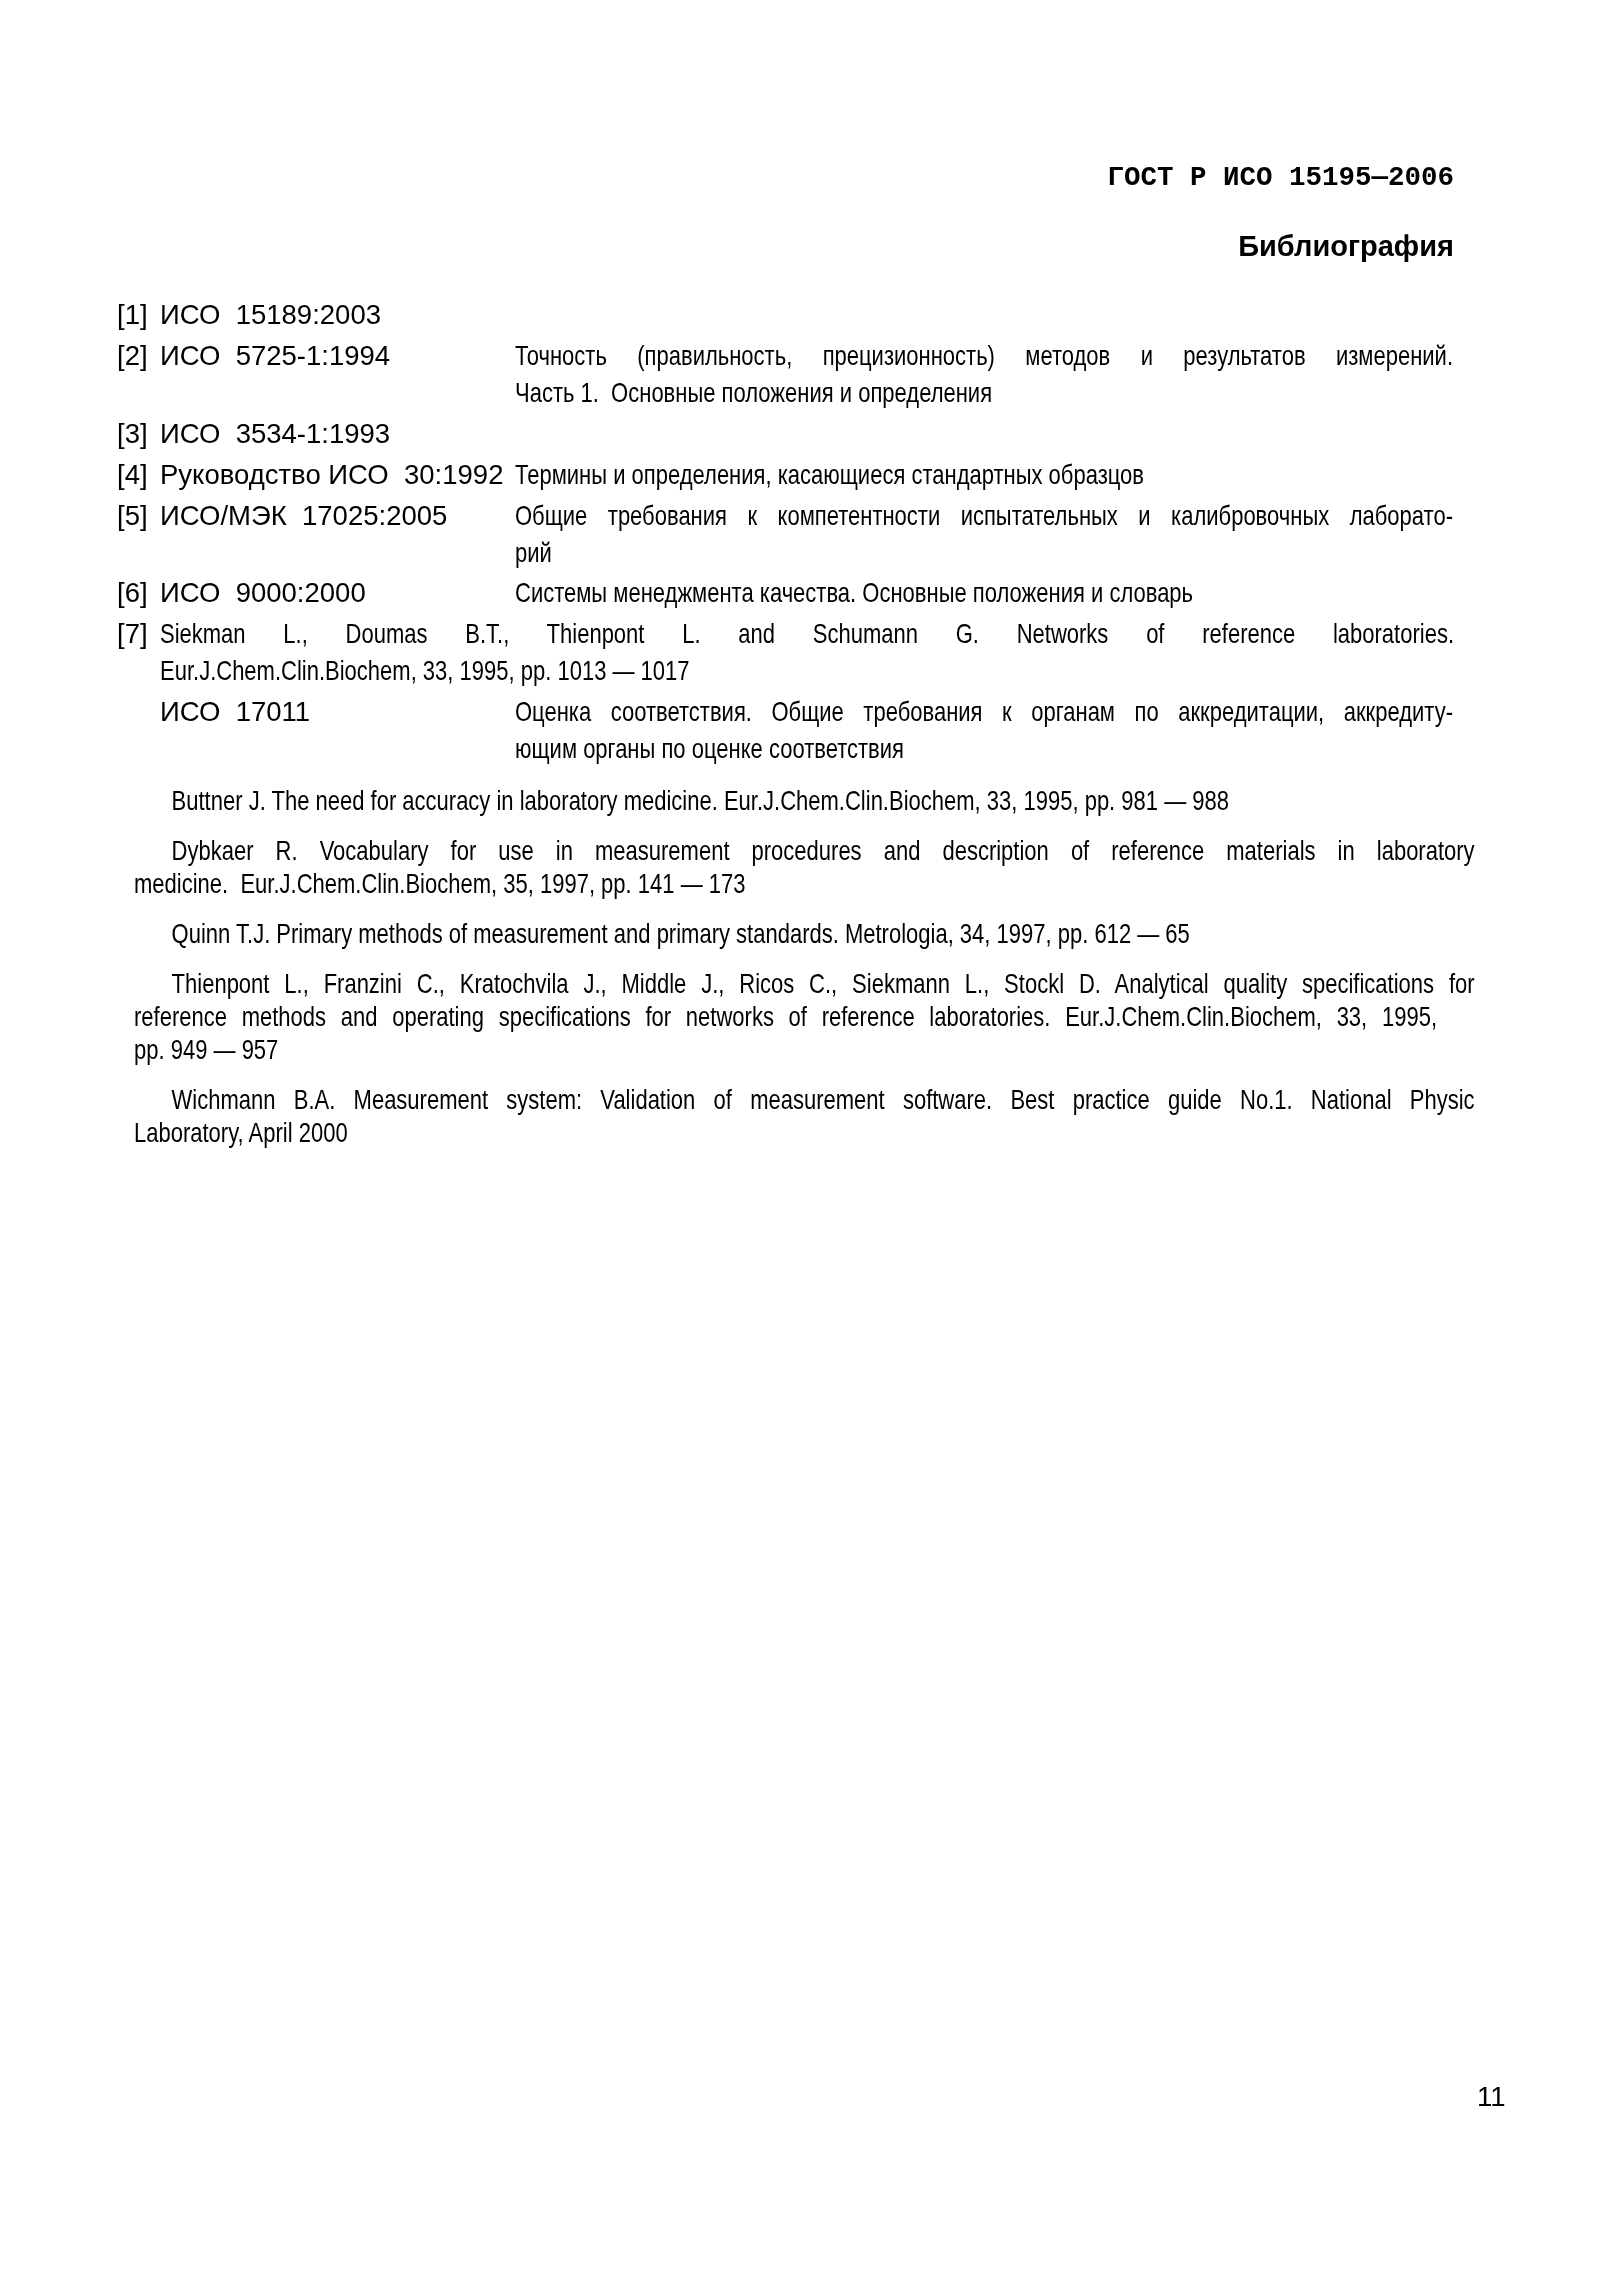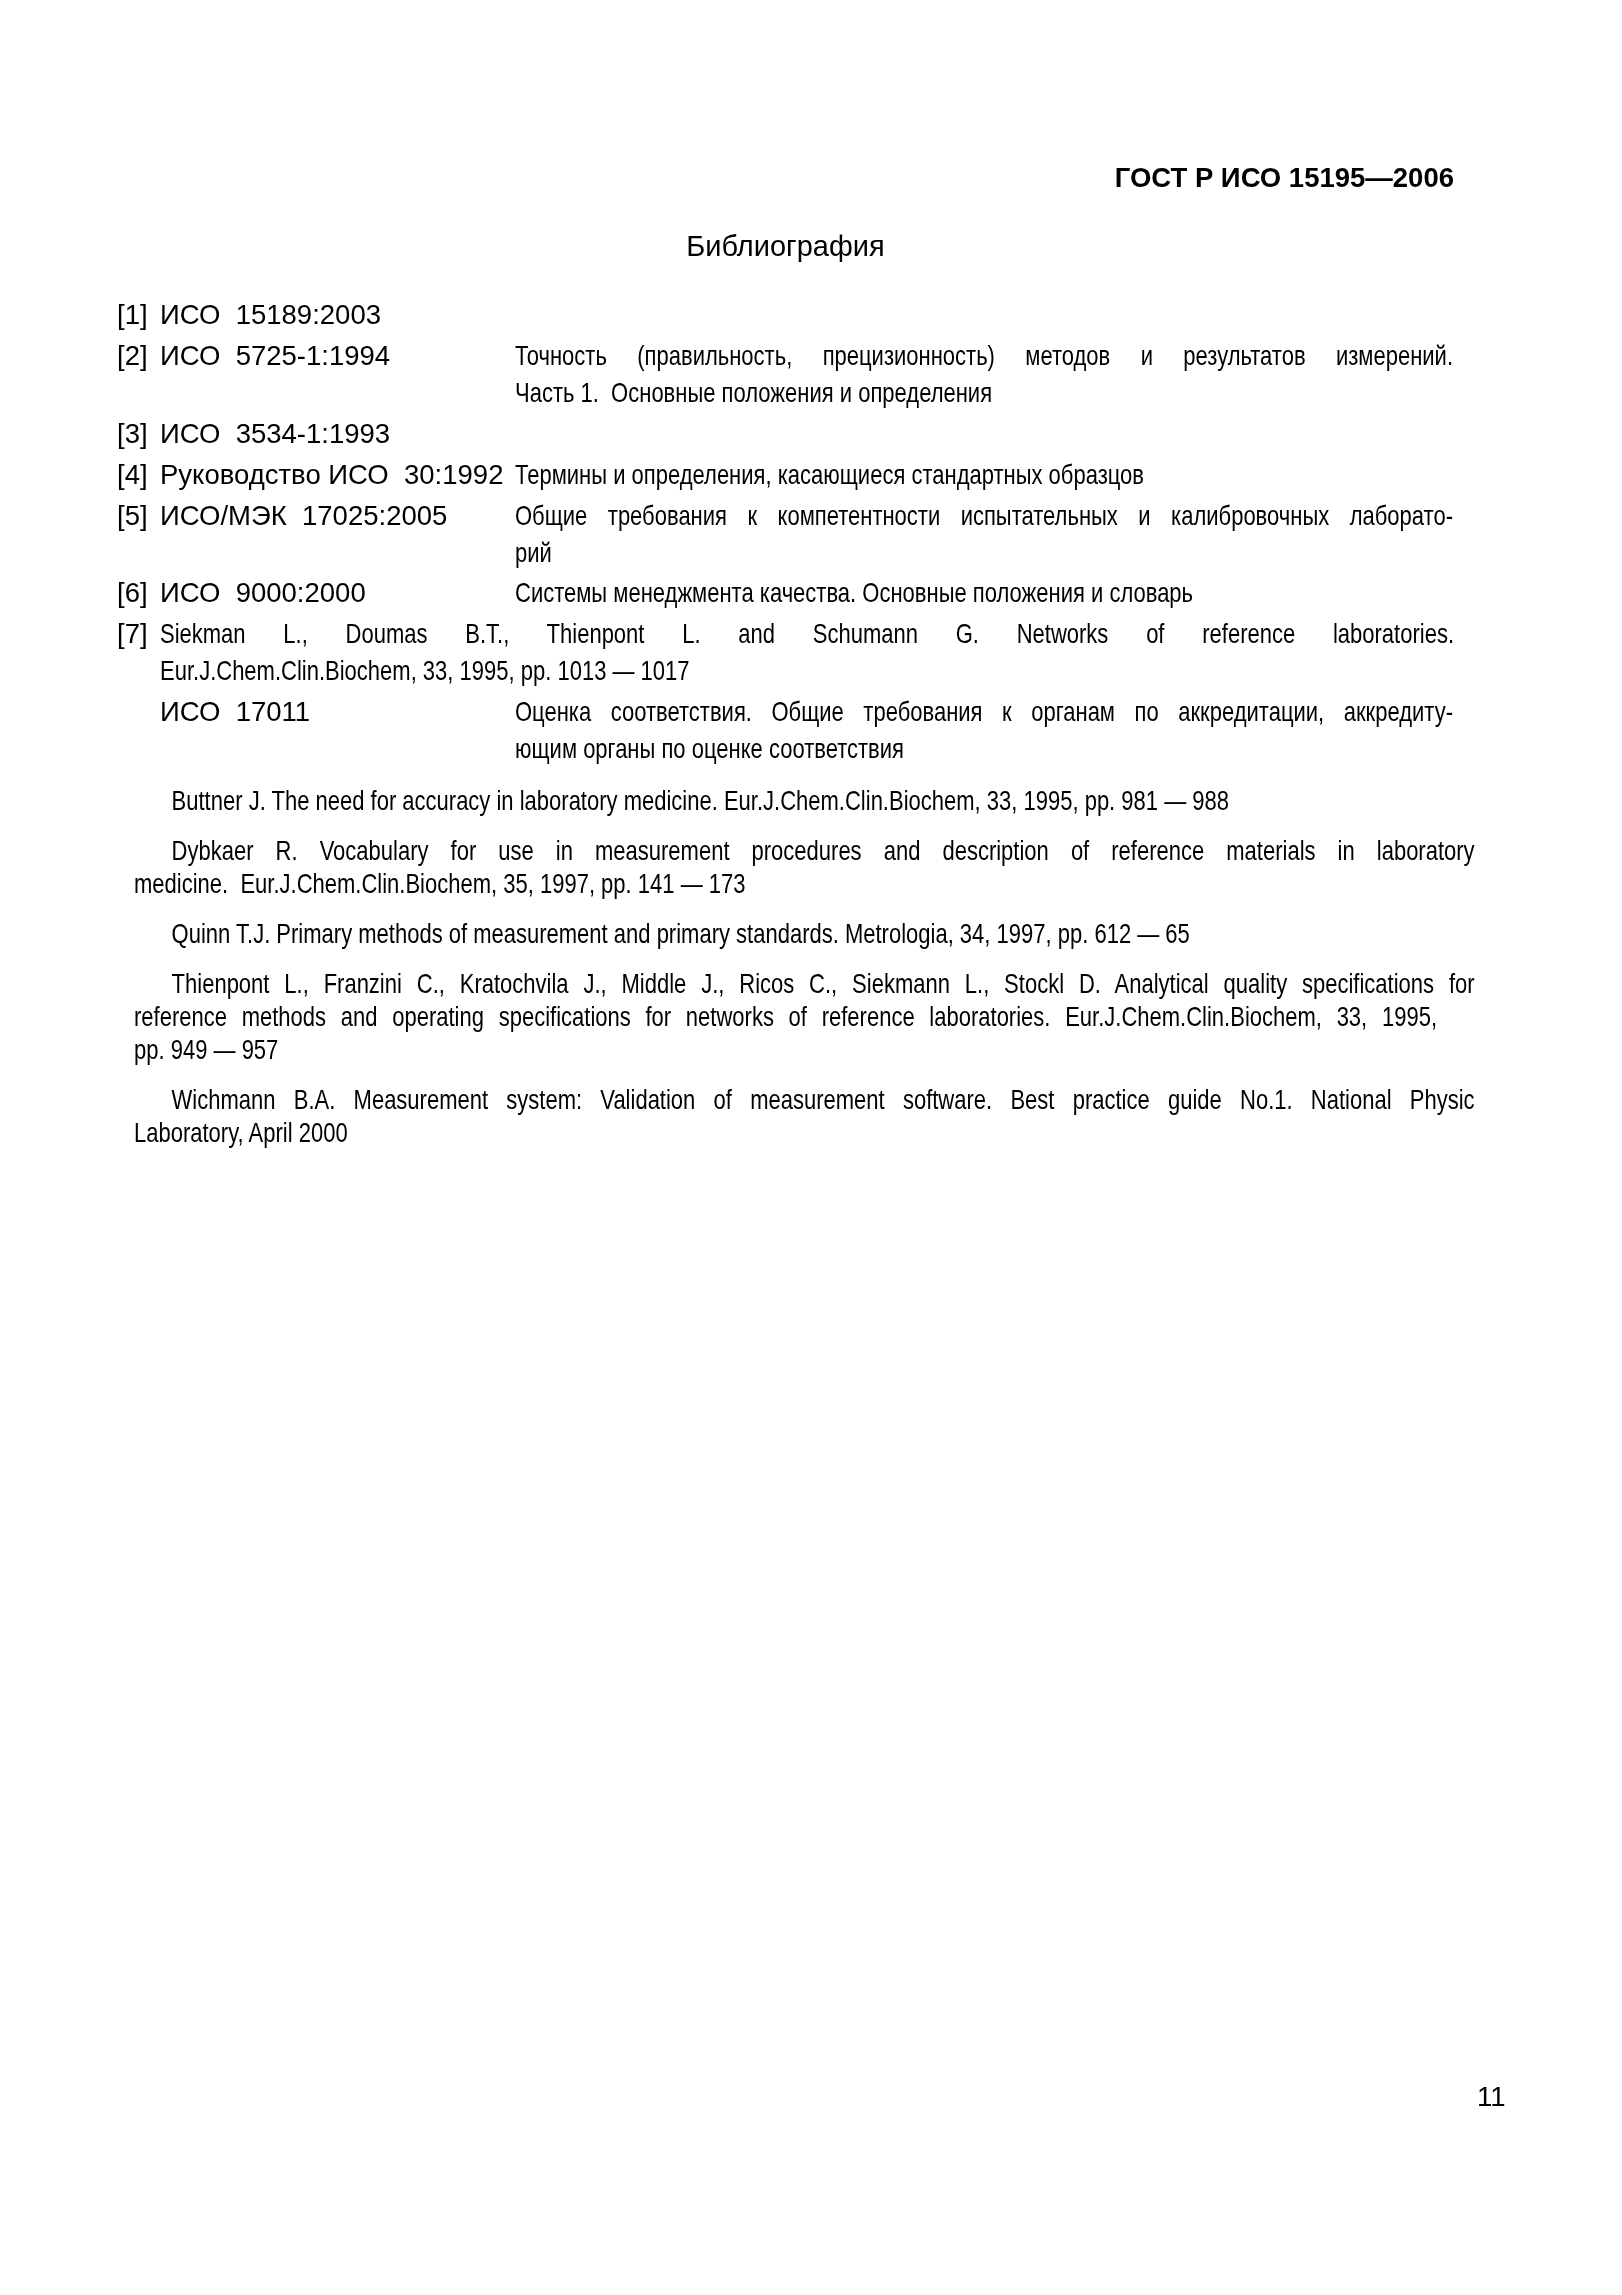--- a/index.html
+++ b/index.html
@@ -19,28 +19,29 @@
     overflow: hidden;
   }
   .doc-header {
     position: absolute;
     left: 117px;
     top: 161px;
     width: 1337px;
     text-align: right;
     font-weight: bold;
     line-height: 34px;
+    font-family: Liberation Mono, monospace;
   }
   .doc-title {
     position: absolute;
     left: 117px;
     top: 229px;
     width: 1337px;
-    text-align: center;
-    font-weight: normal;
+    text-align: right;
+    font-weight: bold;
     font-size: 29px;
     line-height: 35px;
   }
   .content {
     position: absolute;
     left: 117px;
     top: 296px;
     width: 1337px;
   }
   

